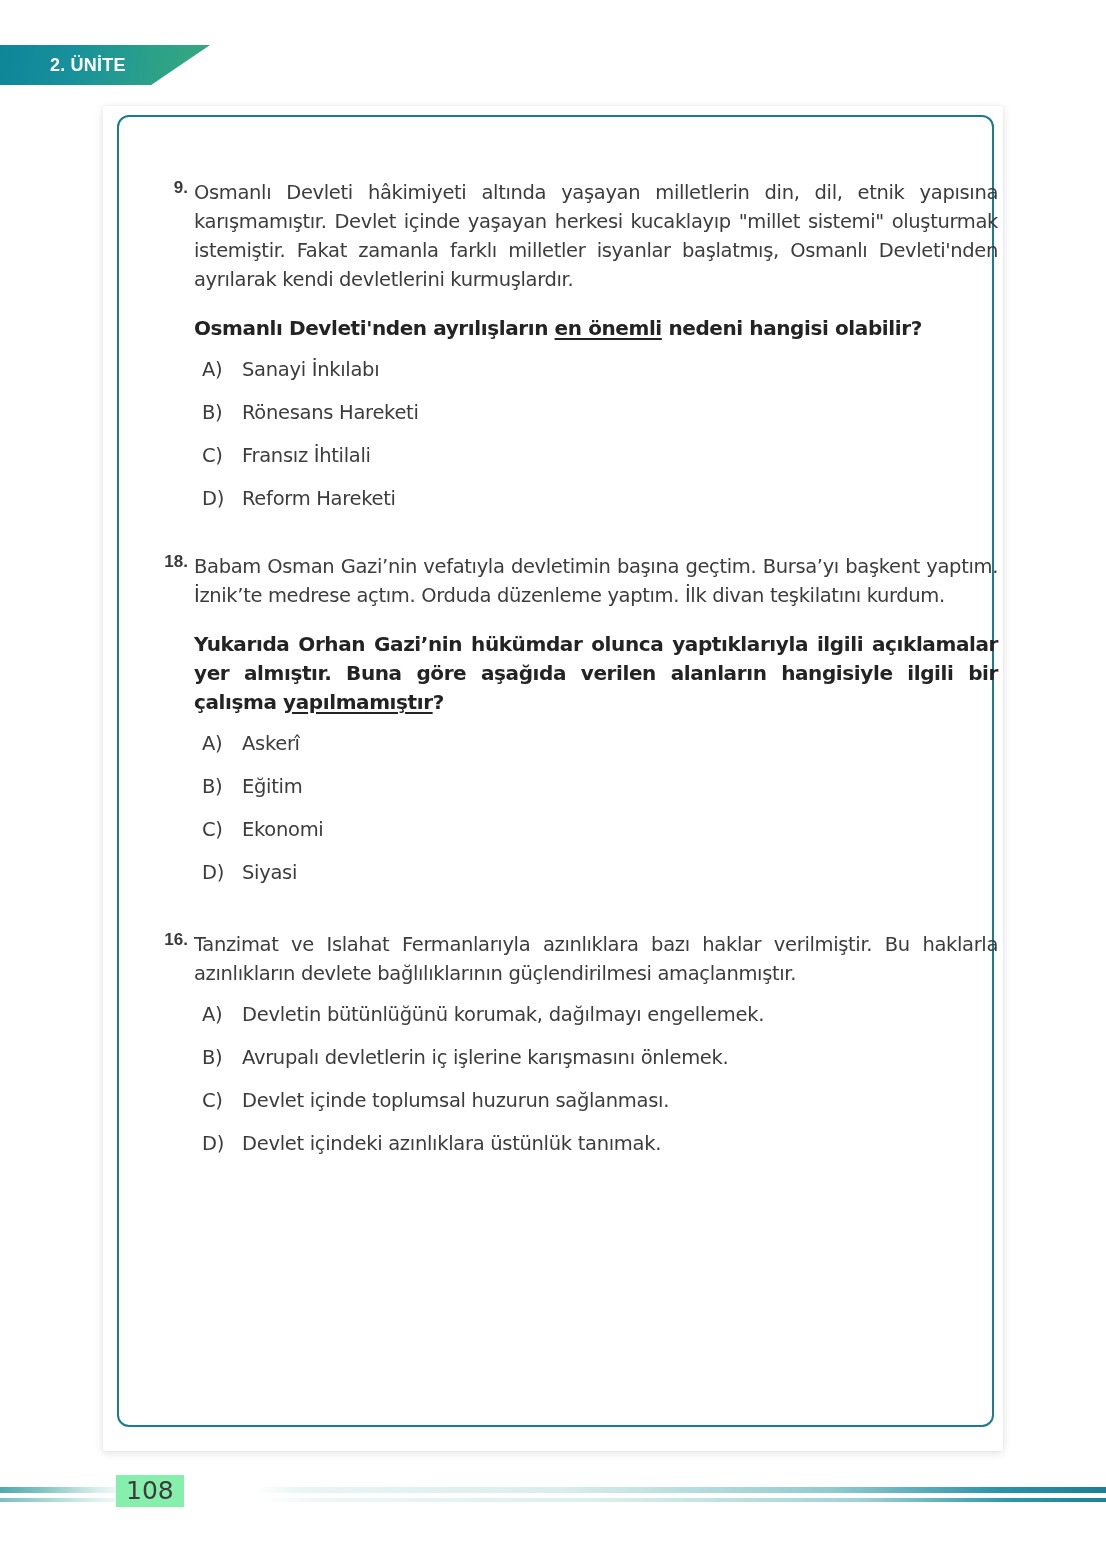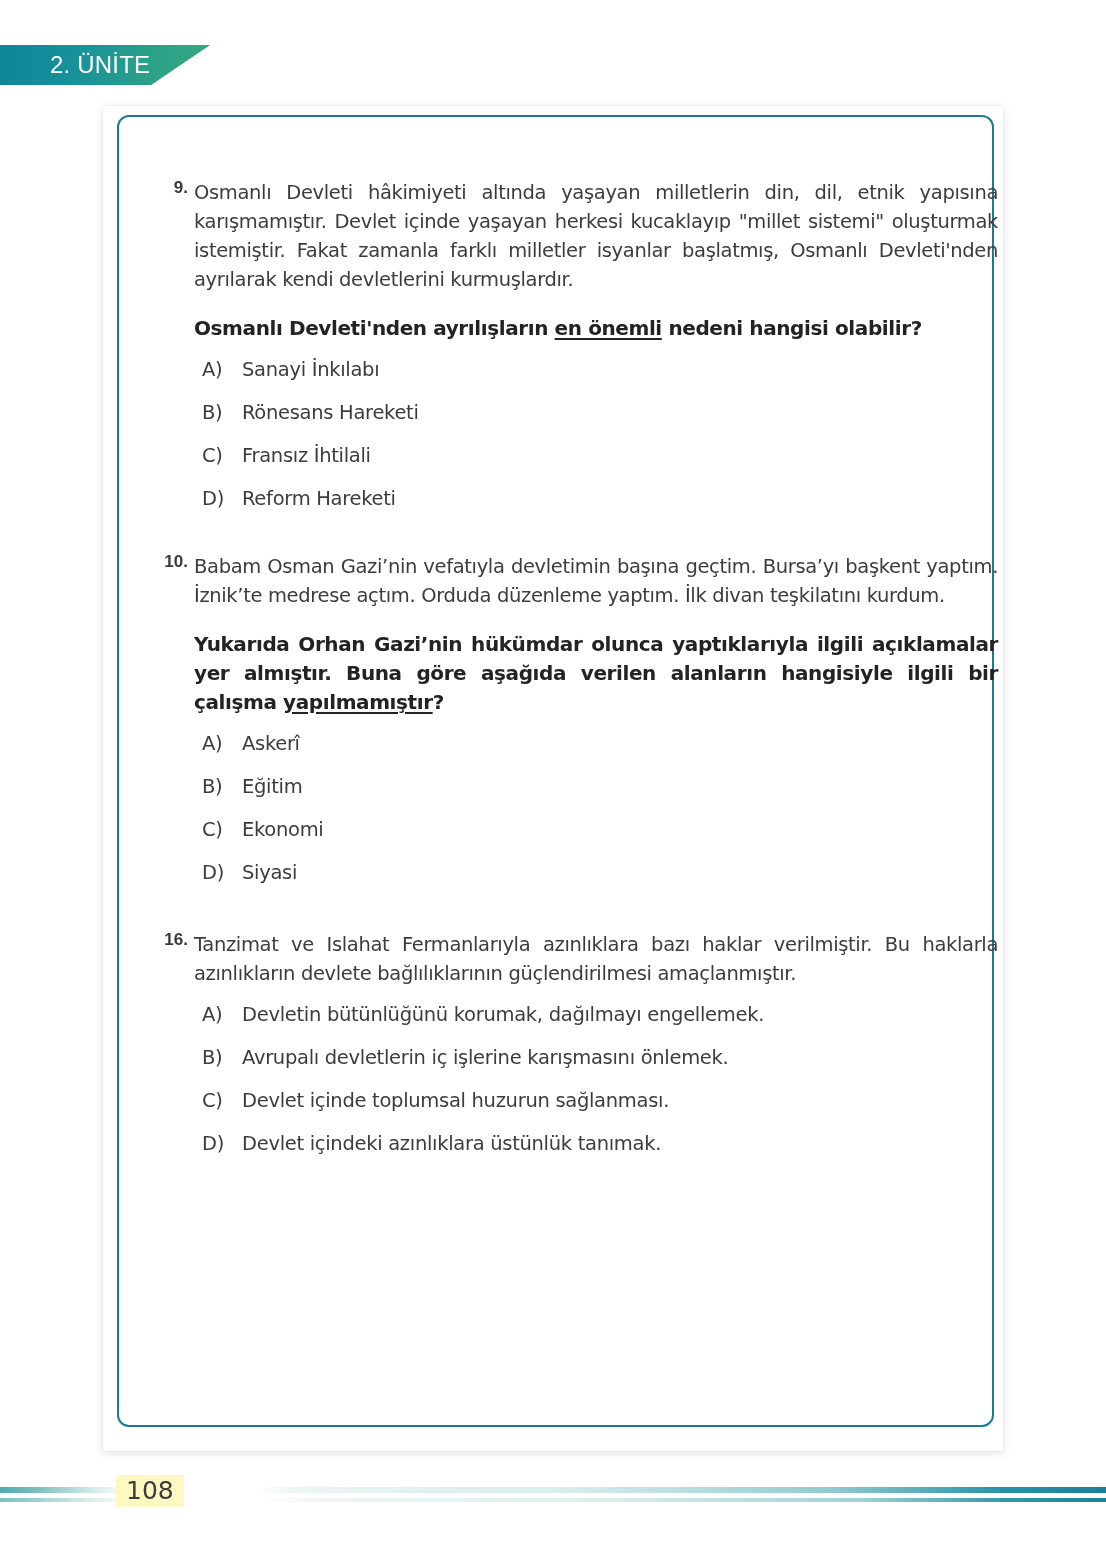--- a/index.html
+++ b/index.html
@@ -51,22 +51,22 @@
     clip-path: polygon(0 0, 100% 0, 0 100%);
   }
 
   .unit-label {
     position: absolute;
     left: 50px;
     top: 0;
     height: 55px;
     line-height: 40px;
     color: #ffffff;
-    font-size: 24px;
-    font-weight: normal;
+    font-size: 18px;
+    font-weight: bold;
     letter-spacing: 0.2px;
     z-index: 3;
     white-space: nowrap;
   }
 
   .header-title {
     position: absolute;
     left: 228px;
     top: -2px;
     height: 44px;
@@ -239,21 +239,21 @@
         #1d8199 1106px);
   }
 
   .page-number {
     position: absolute;
     left: 116px;
     top: -12px;
     font-size: 25px;
     color: #3c3c3c;
     font-family: "DejaVu Sans", sans-serif;
-    background: #fef9c3;
+    background: #86efac;
     padding: 0 10px;
     line-height: 32px;
   }
 </style>
 </head>
 <body>
 
 <div class="page">
 
   <div class="header">
@@ -290,21 +290,21 @@
         </div>
         <div class="option">
           <span class="opt-letter">D)</span>
           <span>Reform Hareketi</span>
         </div>
       </div>
     </div>
 
     <div class="question" style="margin-top:40px;">
       <div class="q-body">
-        <div class="q-num">10.</div>
+        <div class="q-num">18.</div>
         <div class="q-text">Babam Osman Gazi’nin vefatıyla devletimin başına geçtim. Bursa’yı başkent yaptım. İznik’te medrese açtım. Orduda düzenleme yaptım. İlk divan teşkilatını kurdum.</div>
       </div>
       <div class="q-prompt justify-all">
         <span>Yukarıda Orhan Gazi’nin hükümdar olunca yaptıklarıyla ilgili açıklamalar yer almıştır. Buna göre aşağıda verilen alanların hangisiyle ilgili bir çalışma </span><u>yapılmamıştır</u><span>?</span>
       </div>
       <div class="options">
         <div class="option">
           <span class="opt-letter">A)</span>
           <span>Askerî</span>
         </div>

